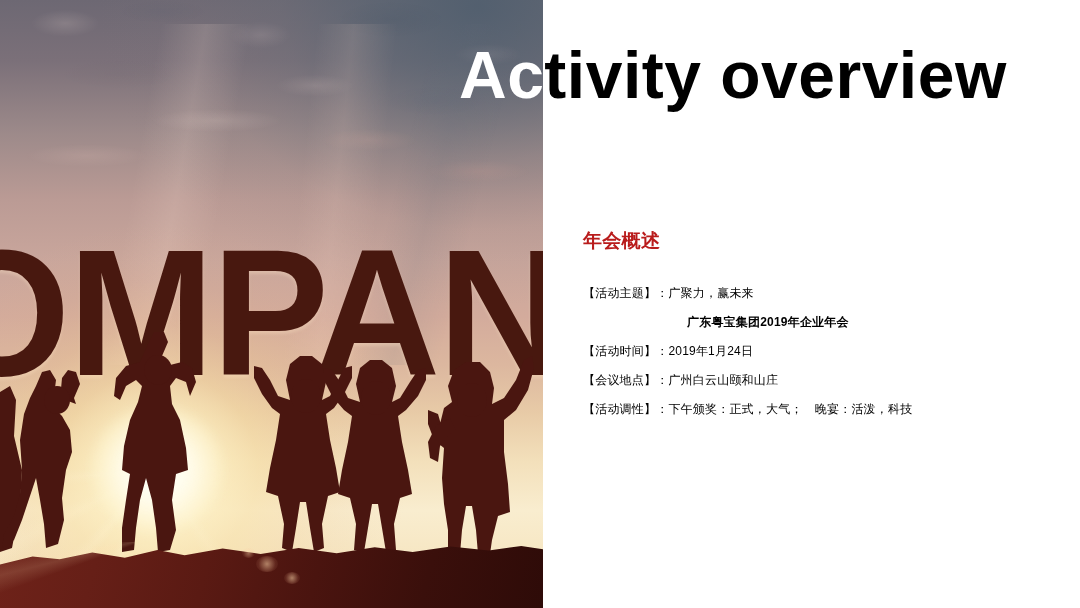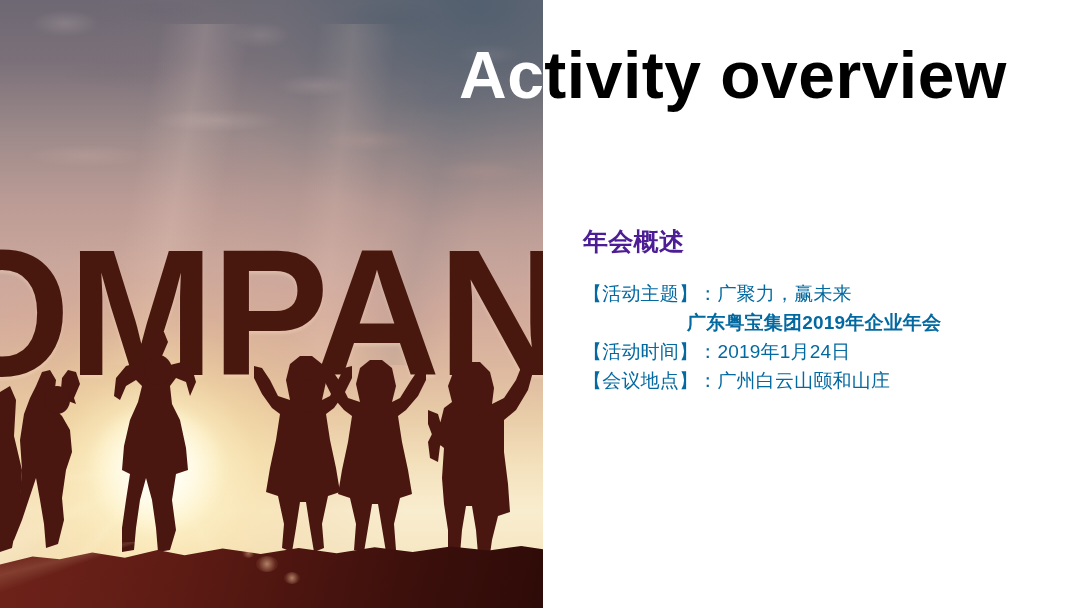--- a/index.html
+++ b/index.html
@@ -269,40 +269,40 @@
   }
   .title-clip-right .slide-title { left: -84px; }
   .title-white { color: #ffffff; }
   .title-black { color: #000000; }
 
   .section-heading {
     position: absolute;
     left: 40px;
     top: 229px;
     margin: 0;
-    font-size: 25px;
+    font-size: 19px;
     line-height: 24px;
     font-weight: bold;
-    color: #4c1d95;
+    color: #b91c1c;
     letter-spacing: 0.3px;
   }
 
   .detail-list {
     position: absolute;
     left: 40px;
     top: 279px;
     width: 490px;
     margin: 0;
     padding: 0;
     list-style: none;
   }
   .detail-line {
-    font-size: 19px;
+    font-size: 12px;
     line-height: 29px;
-    color: #0369a1;
+    color: #000000;
     white-space: nowrap;
     letter-spacing: 0.2px;
   }
   .detail-line.indented {
     padding-left: 104px;
     font-weight: bold;
   }
 </style>
 </head>
 <body>
@@ -403,20 +403,23 @@
       </li>
       <li class="detail-line indented">
         <span>广东粤宝集团2019年企业年会</span>
       </li>
       <li class="detail-line">
         <span>【活动时间】</span><span>：</span><span>2019年1月24日</span>
       </li>
       <li class="detail-line">
         <span>【会议地点】</span><span>：</span><span>广州白云山颐和山庄</span>
       </li>
+      <li class="detail-line">
+        <span>【活动调性】</span><span>：</span><span>下午颁奖：正式，大气；　晚宴：活泼，科技</span>
+      </li>
     </ul>
   </div>
 
   <div class="title-layer">
     <div class="title-clip-left">
       <h1 class="slide-title title-white">Activity  overview</h1>
     </div>
     <div class="title-clip-right">
       <h1 class="slide-title title-black">Activity  overview</h1>
     </div>

